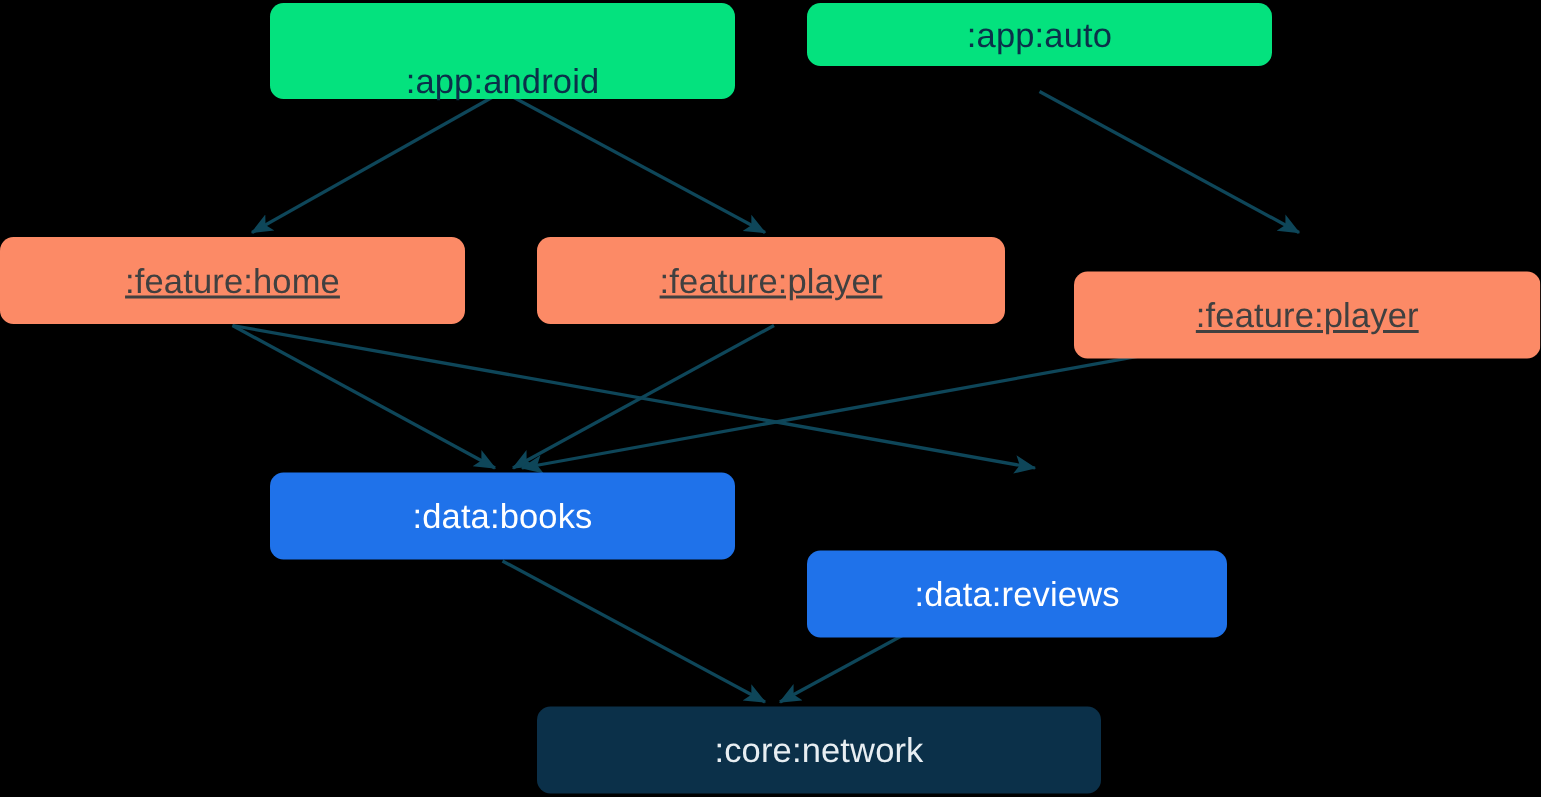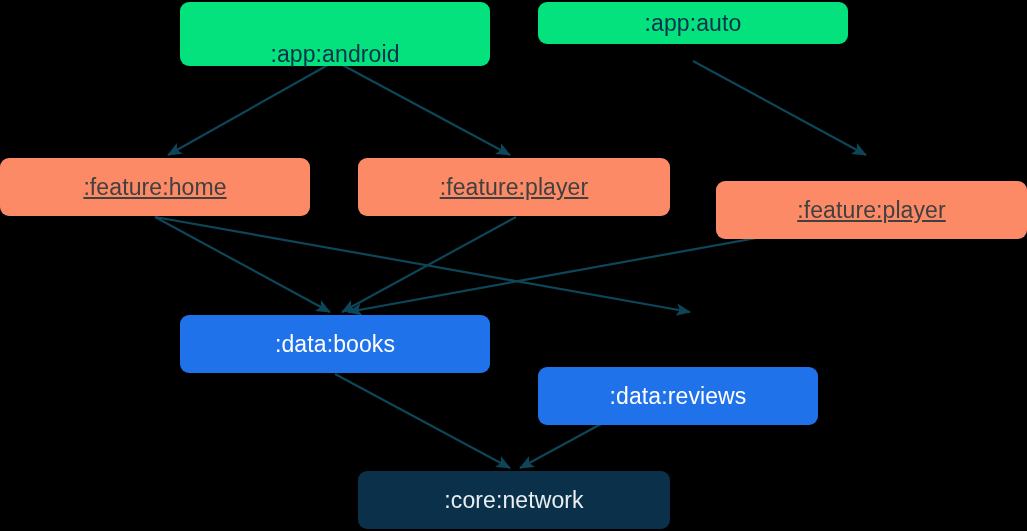--- a/index.html
+++ b/index.html
@@ -84,18 +84,18 @@
       </div>
       <div class="node node-feature" style="left: 716px; top: 158px; width: 311px; height: 58px; margin-top: 23px;">
         <span>:feature:player</span>
       </div>
       <div class="node node-data" style="left: 180px; top: 315px; width: 310px; height: 58px;">
         <span>:data:books</span>
       </div>
       <div class="node node-data" style="left: 538px; top: 328px; width: 280px; height: 58px; margin-top: 39px;">
         <span>:data:reviews</span>
       </div>
-      <div class="node node-core" style="left: 358px; top: 471px; width: 312px; height: 58px;">
+      <div class="node node-core" style="left: 358px; top: 471px; width: 376px; height: 58px;">
         <span>:core:network</span>
       </div>
     </div>
 
 </div>
 
 </body></html>

